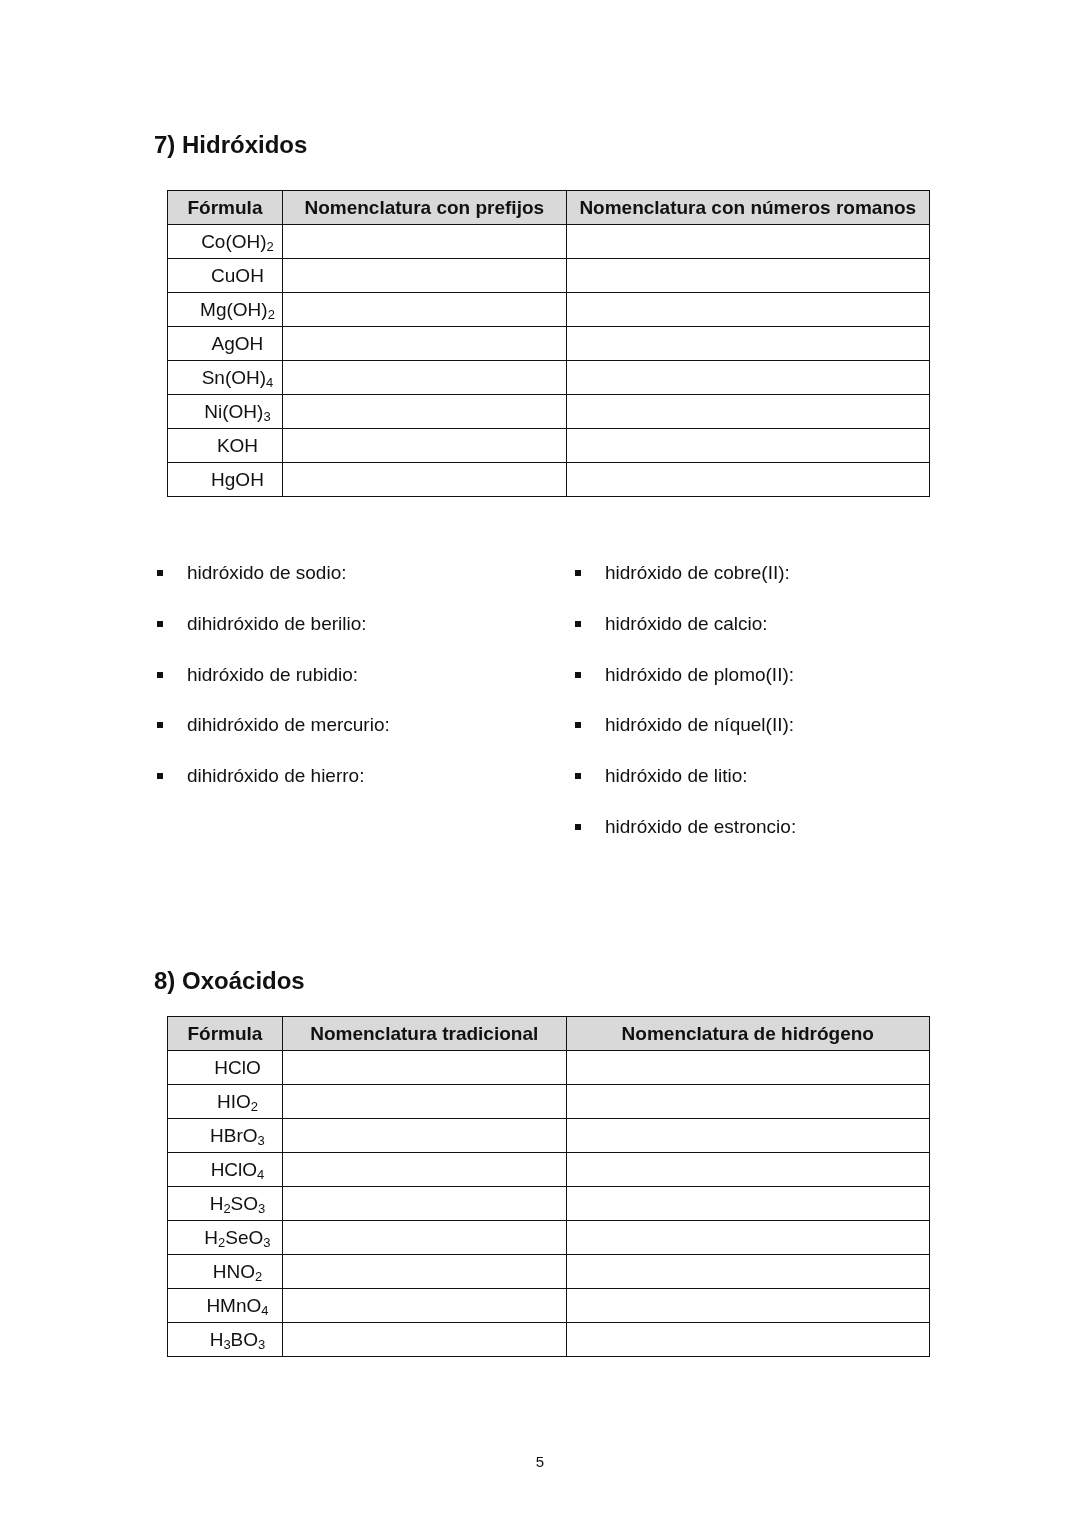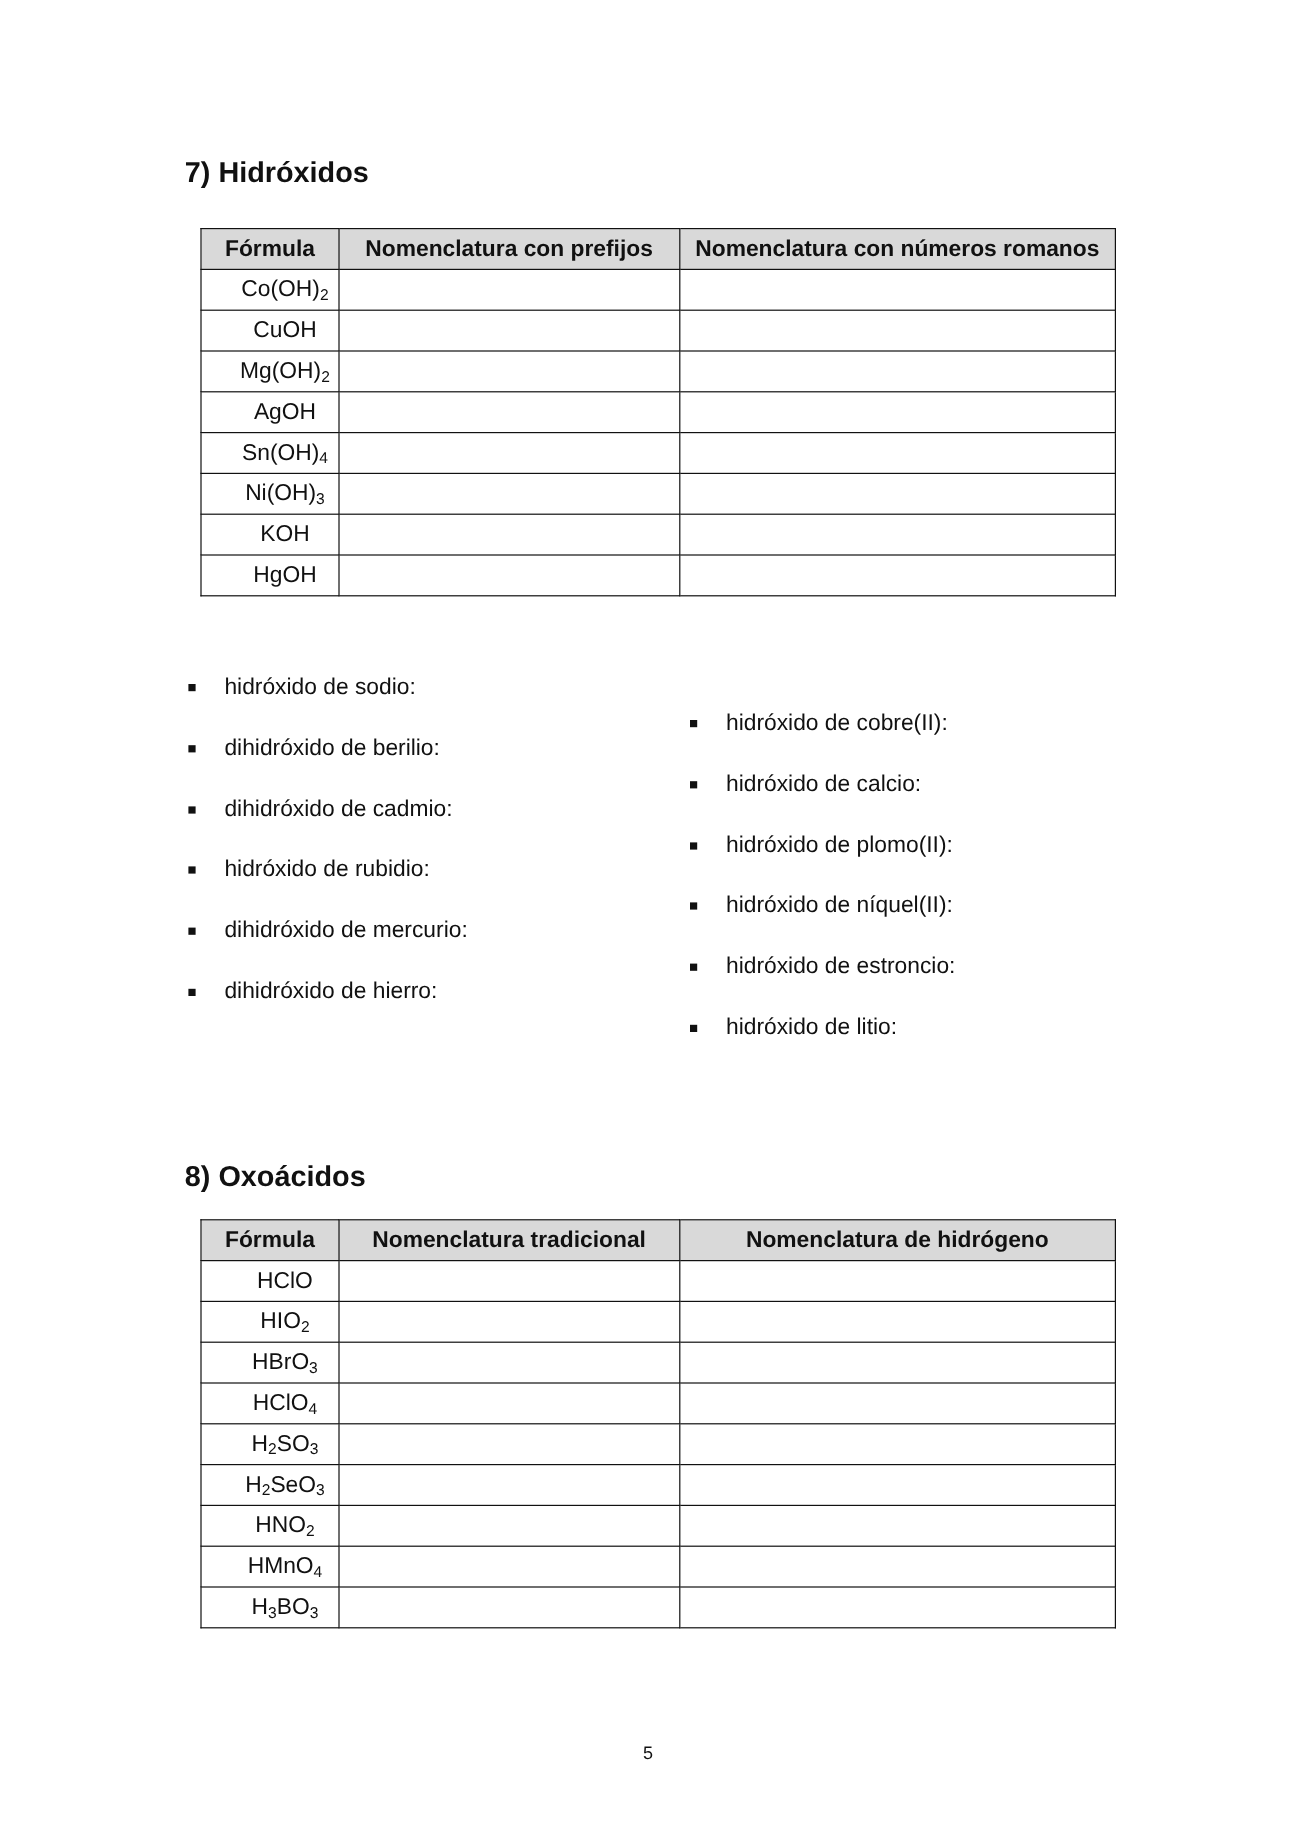--- a/index.html
+++ b/index.html
@@ -92,32 +92,31 @@
         <td class="formula"><span>HgOH</span></td>
         <td></td>
         <td></td>
       </tr>
     </tbody>
 </table>
 
 <ul class="list" style="left:155px; top:562px; width:400px;">
     <li><span class="bullet"></span><span>hidróxido de sodio:</span></li>
     <li><span class="bullet"></span><span>dihidróxido de berilio:</span></li>
-    <li><span class="bullet"></span><span>dihidróxido de cadmio:</span></li>
     <li><span class="bullet"></span><span>hidróxido de rubidio:</span></li>
     <li><span class="bullet"></span><span>dihidróxido de mercurio:</span></li>
     <li><span class="bullet"></span><span>dihidróxido de hierro:</span></li>
   </ul>
-<ul class="list" style="left:573px; top:592px; width:400px;">
+<ul class="list" style="left:573px; top:562px; width:400px;">
     <li><span class="bullet"></span><span>hidróxido de cobre(II):</span></li>
     <li><span class="bullet"></span><span>hidróxido de calcio:</span></li>
     <li><span class="bullet"></span><span>hidróxido de plomo(II):</span></li>
     <li><span class="bullet"></span><span>hidróxido de níquel(II):</span></li>
+    <li><span class="bullet"></span><span>hidróxido de litio:</span></li>
     <li><span class="bullet"></span><span>hidróxido de estroncio:</span></li>
-    <li><span class="bullet"></span><span>hidróxido de litio:</span></li>
   </ul>
 
 <h2 class="section-title" style="top:967px;">8) Oxoácidos</h2>
 
 <table class="ws" style="top:1016px;">
   <colgroup>
       <col class="c1">
       <col class="c2">
       <col class="c3">
     </colgroup>

